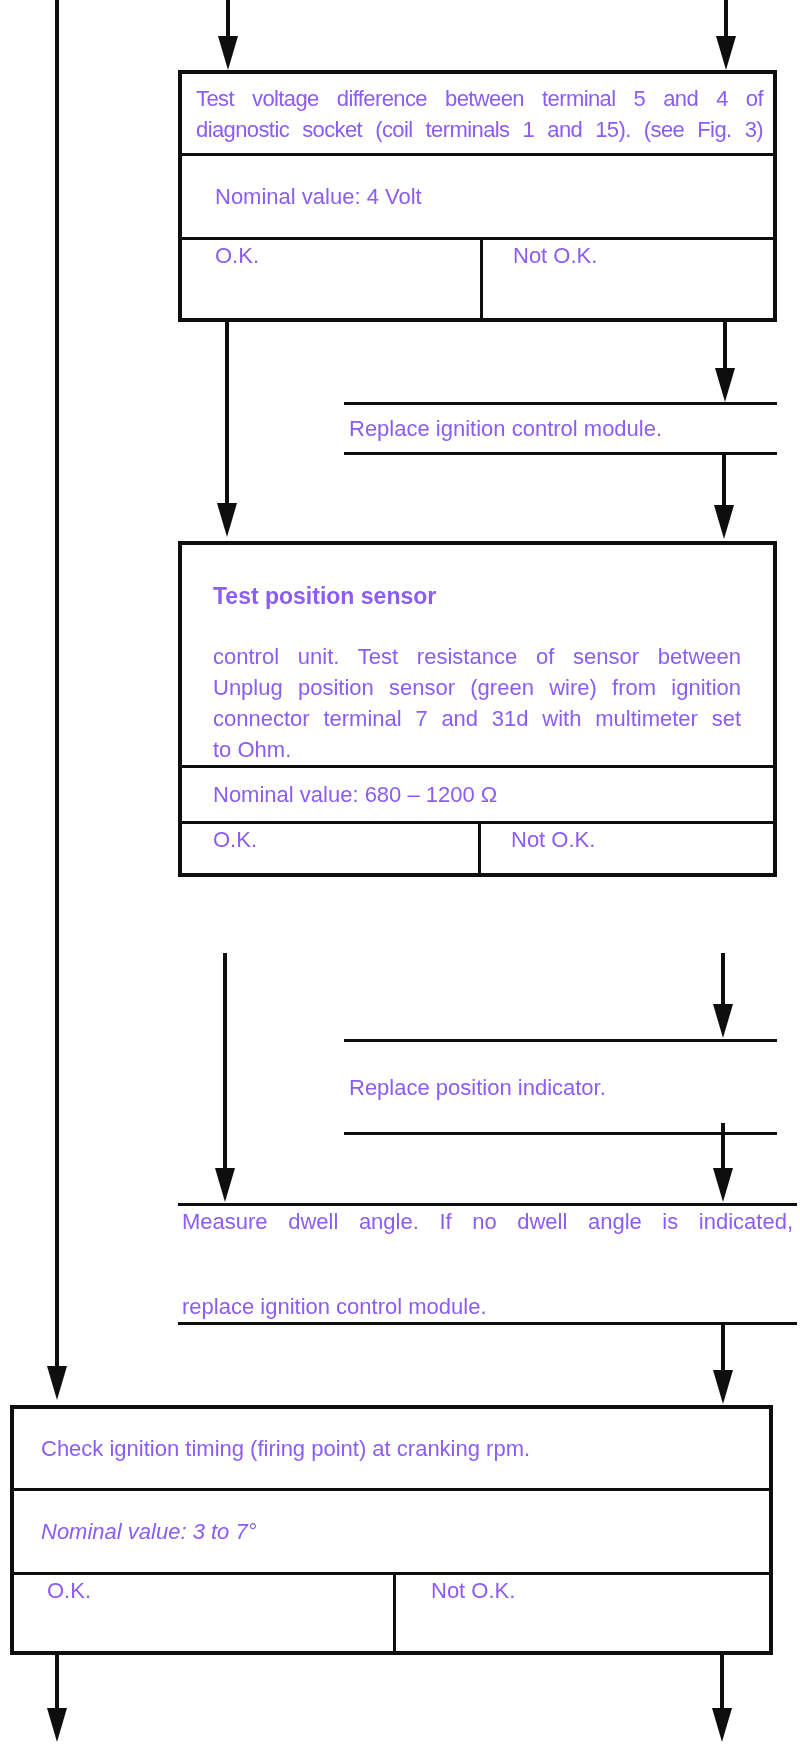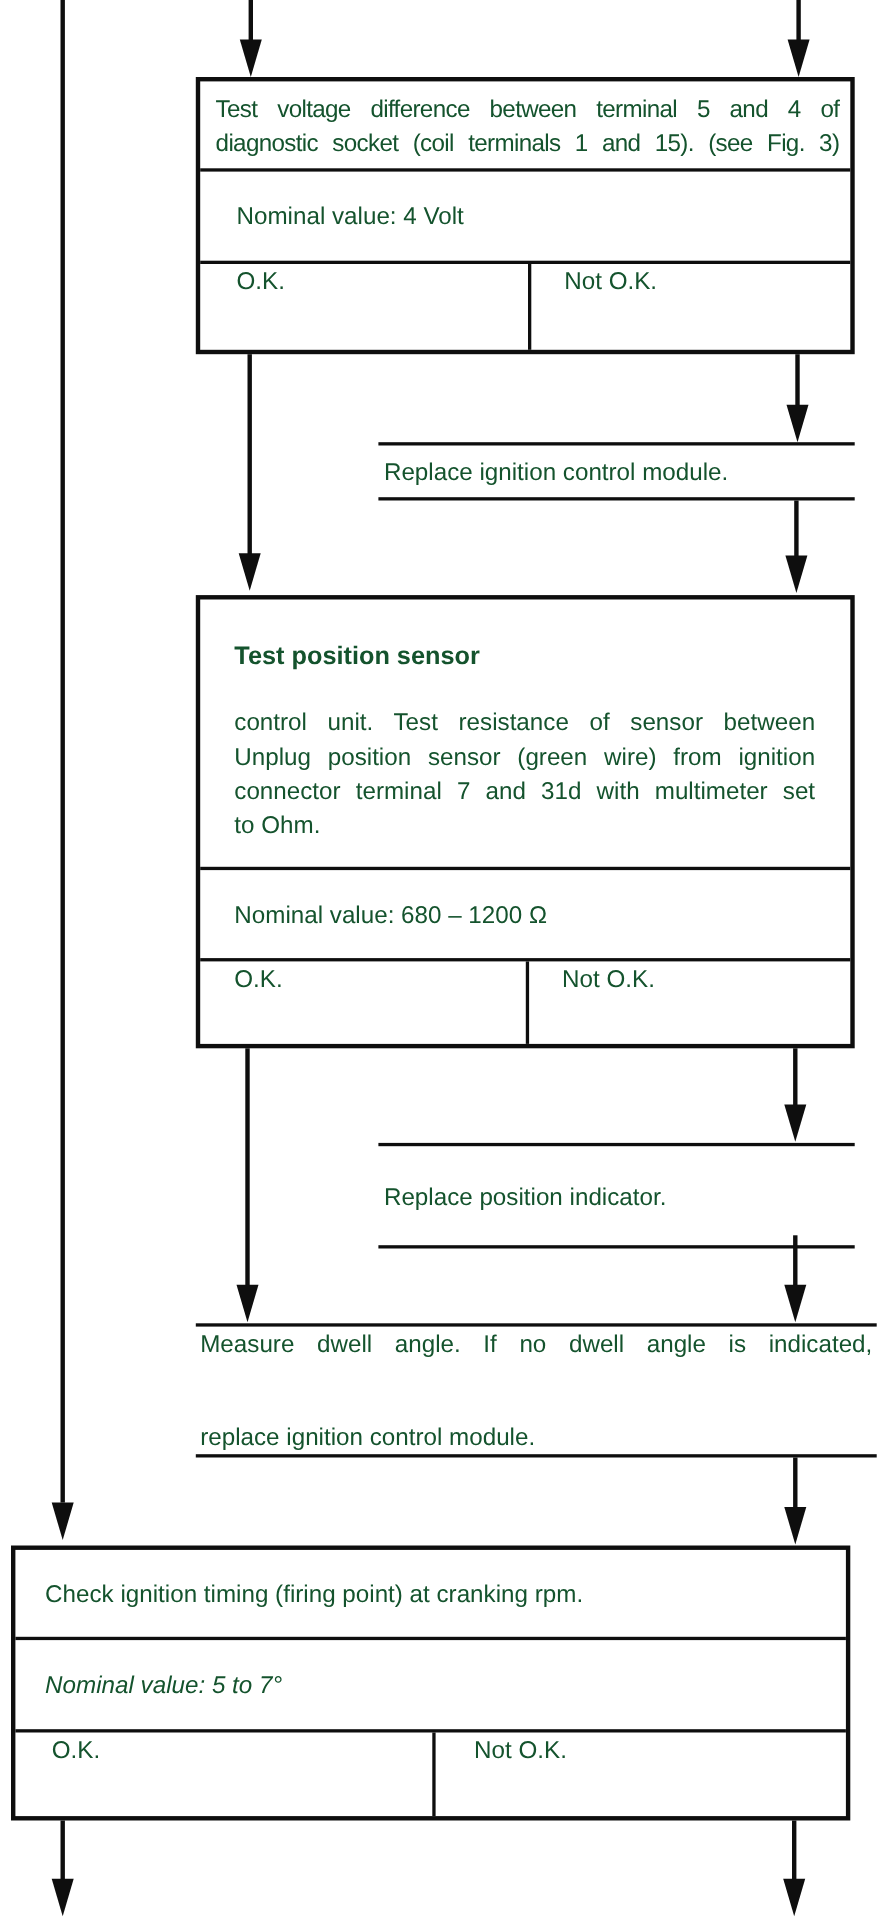--- a/index.html
+++ b/index.html
@@ -1,21 +1,21 @@
 <!DOCTYPE html>
 <html><head>
 <meta charset="utf-8">
 <style>
   html,body{margin:0;padding:0;background:#ffffff;}
   #canvas{
     position:relative;
     width:800px;height:1750px;
     background:#ffffff;
     font-family:"Liberation Sans", sans-serif;
-    color:#14532d;
+    color:#8b5cf6;
     overflow:hidden;
   }
   
   .stem{position:absolute;width:4px;background:#0e0e0e;}
   .ahead{
     position:absolute;width:0;height:0;
     border-left:10px solid transparent;
     border-right:10px solid transparent;
     border-top:34px solid #0e0e0e;
   }
@@ -84,21 +84,21 @@
   <div class="stem" style="left:723px;top:322px;height:48px;"></div>
   <div class="ahead" style="left:715px;top:368px;"></div>
 
   <div class="strip" style="left:344px;top:402px;width:433px;height:53px;padding-left:5px;">
     <div>Replace ignition control module.</div>
   </div>
 
   <div class="stem" style="left:722px;top:455px;height:52px;"></div>
   <div class="ahead" style="left:714px;top:505px;"></div>
 
-  <div class="fbox" style="left:178px;top:541px;width:599px;height:412px;">
+  <div class="fbox" style="left:178px;top:541px;width:599px;height:336px;">
     <div class="frow" style="height:243px;display:block;padding:36px 32px 0 31px;">
       <div class="btitle">Test position sensor</div>
       <div style="height:29px;"></div>
       <div class="just">control unit. Test resistance of sensor between</div>
       <div class="just">Unplug position sensor (green wire) from ignition</div>
       <div class="just">connector terminal 7 and 31d with multimeter set</div>
       <div>to Ohm.</div>
     </div>
     <div class="frow rule" style="height:83px;padding-left:31px;">
       <span>Nominal value: 680 – 1200 Ω</span>
@@ -131,21 +131,21 @@
   </div>
 
   <div class="stem" style="left:721px;top:1325px;height:47px;"></div>
   <div class="ahead" style="left:713px;top:1370px;"></div>
 
   <div class="fbox" style="left:10px;top:1405px;width:763px;height:250px;">
     <div class="frow" style="height:79px;padding-left:27px;">
       <span>Check ignition timing (firing point) at cranking rpm.</span>
     </div>
     <div class="frow rule nominal-italic" style="height:84px;padding-left:27px;">
-      <span>Nominal value: 5 to 7°</span>
+      <span>Nominal value: 3 to 7°</span>
     </div>
     <div class="frow rule split" style="height:79px;">
       <div class="cell" style="width:379px;padding-left:33px;">
         <span>O.K.</span>
       </div>
       <div class="cell right" style="padding-left:35px;">
         <span>Not O.K.</span>
       </div>
     </div>
   </div>

